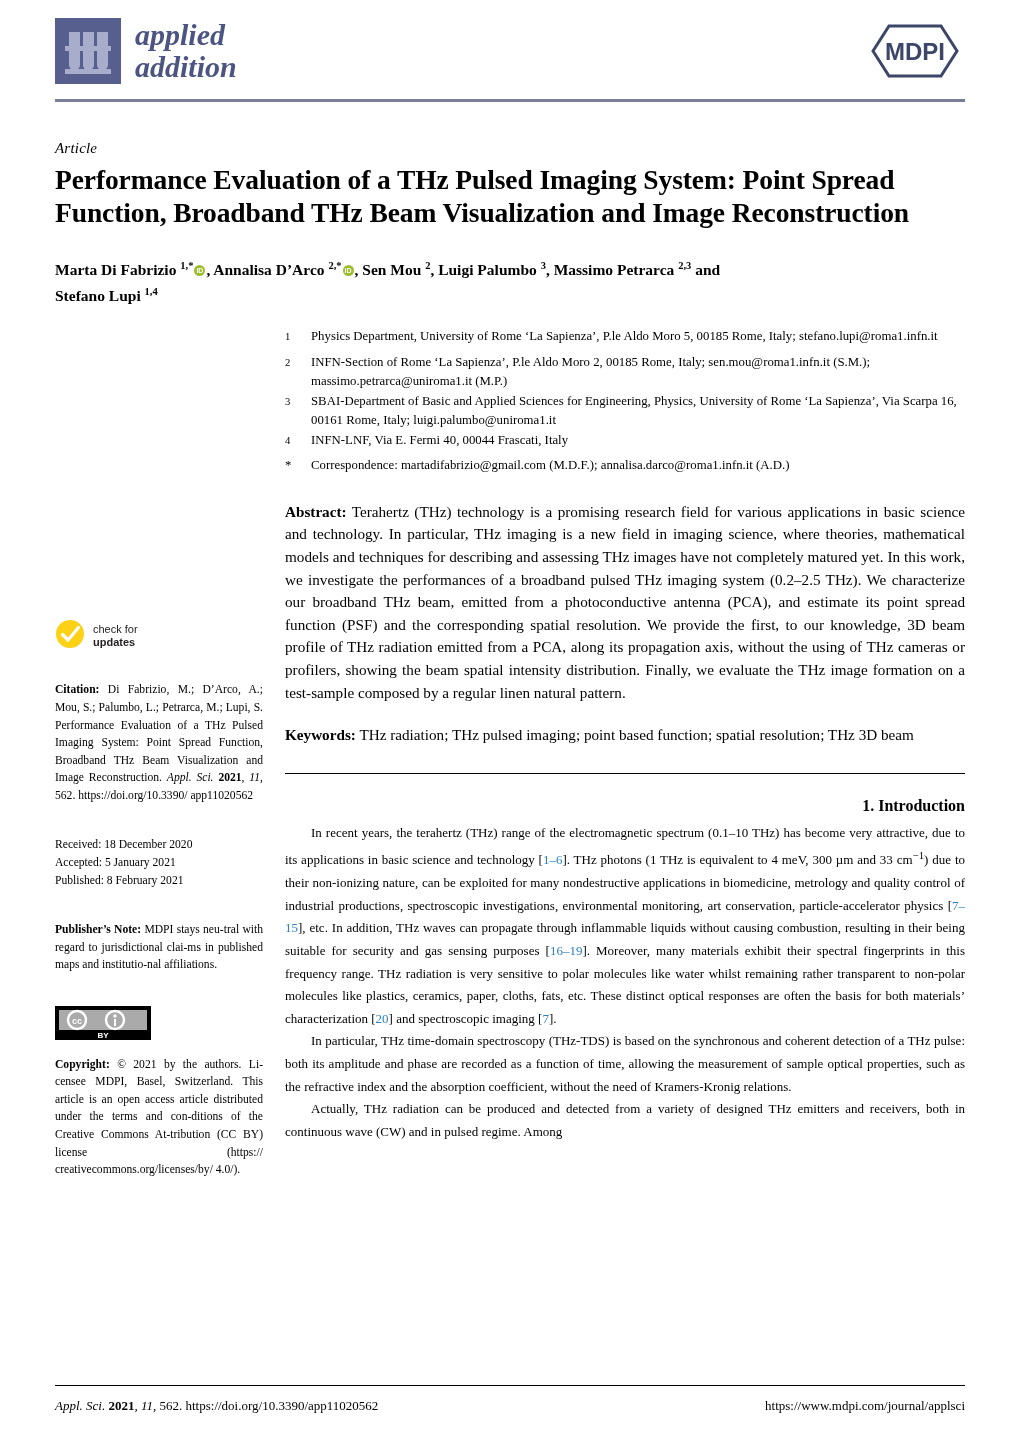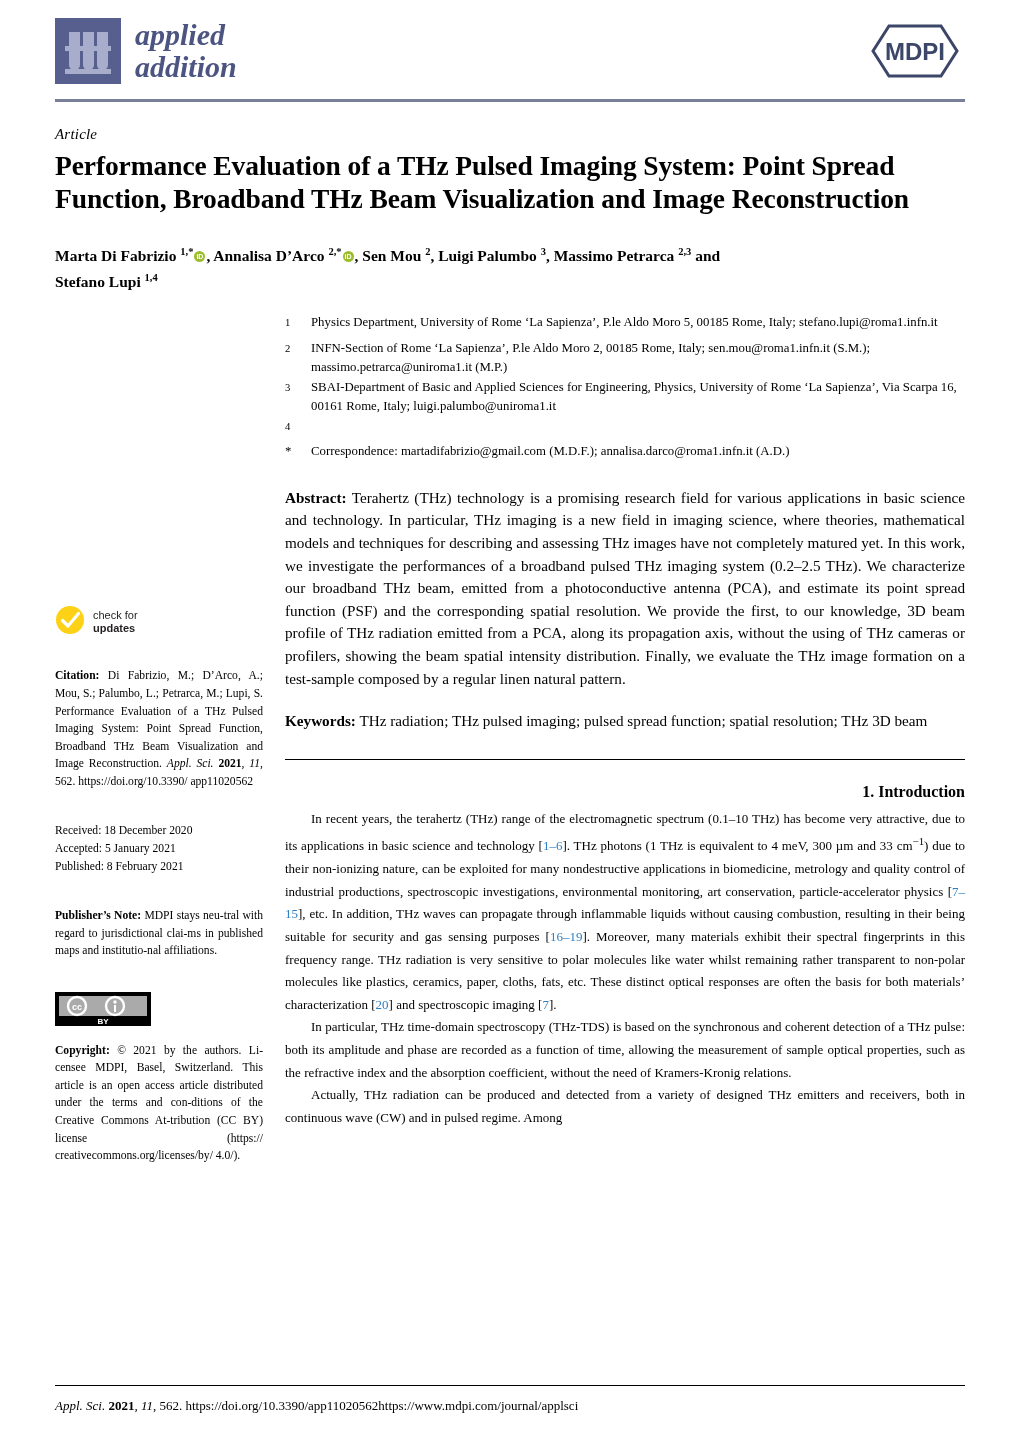--- a/index.html
+++ b/index.html
@@ -20,21 +20,21 @@
     width: 1020px;
     height: 1442px;
     box-sizing: border-box;
     padding: 0 55px;
   }
 
   
   .masthead {
     position: relative;
     height: 100px;
-    padding-top: 2px;
+    padding-top: 16px;
   }
   .journal-logo {
     position: absolute;
     left: 0;
     top: 18px;
     display: flex;
     align-items: center;
   }
   .logo-mark {
     width: 66px;
@@ -219,21 +219,21 @@
     left: 55px;
     right: 55px;
     bottom: 28px;
   }
   .footer-rule {
     border-top: 1px solid #000;
     margin-bottom: 12px;
   }
   .footer-row {
     display: flex;
-    justify-content: flex-start;
+    justify-content: space-between;
     font-size: 13px;
   }
   .footer-left i { font-style: italic; }
   .footer-left b { font-weight: 700; }
 </style>
 </head>
 <body>
 
 <div class="page">
 
@@ -332,33 +332,34 @@
         <li style="display:flex;margin-bottom:1px;">
           <span style="width:26px;flex:0 0 auto;"><sup>2</sup></span>
           <span>INFN-Section of Rome ‘La Sapienza’, P.le Aldo Moro 2, 00185 Rome, Italy; sen.mou@roma1.infn.it (S.M.); massimo.petrarca@uniroma1.it (M.P.)</span>
         </li>
         <li style="display:flex;margin-bottom:1px;">
           <span style="width:26px;flex:0 0 auto;"><sup>3</sup></span>
           <span>SBAI-Department of Basic and Applied Sciences for Engineering, Physics, University of Rome ‘La Sapienza’, Via Scarpa 16, 00161 Rome, Italy; luigi.palumbo@uniroma1.it</span>
         </li>
         <li style="display:flex;margin-bottom:1px;">
           <span style="width:26px;flex:0 0 auto;"><sup>4</sup></span>
+          <span>INFN-LNF, Via E. Fermi 40, 00044 Frascati, Italy</span>
         </li>
         <li style="display:flex;margin-bottom:1px;">
           <span style="width:26px;flex:0 0 auto;">*</span>
           <span>Correspondence: martadifabrizio@gmail.com (M.D.F.); annalisa.darco@roma1.infn.it (A.D.)</span>
         </li>
       </ol>
 
       <p class="abstract">
         <b>Abstract:</b><span> Terahertz (THz) technology is a promising research field for various applications in basic science and technology. In particular, THz imaging is a new field in imaging science, where theories, mathematical models and techniques for describing and assessing THz images have not completely matured yet. In this work, we investigate the performances of a broadband pulsed THz imaging system (0.2–2.5 THz). We characterize our broadband THz beam, emitted from a photoconductive antenna (PCA), and estimate its point spread function (PSF) and the corresponding spatial resolution. We provide the first, to our knowledge, 3D beam profile of THz radiation emitted from a PCA, along its propagation axis, without the using of THz cameras or profilers, showing the beam spatial intensity distribution. Finally, we evaluate the THz image formation on a test-sample composed by a regular linen natural pattern.</span>
       </p>
 
       <p class="keywords">
-        <b>Keywords:</b><span> THz radiation; THz pulsed imaging; pulsed spread function; spatial resolution; THz 3D beam</span>
+        <b>Keywords:</b><span> THz radiation; THz pulsed imaging; point based function; spatial resolution; THz 3D beam</span>
       </p>
 
       <hr class="divider">
 
       <h2 class="section-title">1. Introduction</h2>
 
       <p class="para"><span>In recent years, the terahertz (THz) range of the electromagnetic spectrum (0.1–10 THz) has become very attractive, due to its applications in basic science and technology [</span><span class="ref">1–6</span><span>]. THz photons (1 THz is equivalent to 4 meV, 300 µm and 33 cm</span><sup>−1</sup><span>) due to their non-ionizing nature, can be exploited for many nondestructive applications in biomedicine, metrology and quality control of industrial productions, spectroscopic investigations, environmental monitoring, art conservation, particle-accelerator physics [</span><span class="ref">7–15</span><span>], etc. In addition, THz waves can propagate through inflammable liquids without causing combustion, resulting in their being suitable for security and gas sensing purposes [</span><span class="ref">16–19</span><span>]. Moreover, many materials exhibit their spectral fingerprints in this frequency range. THz radiation is very sensitive to polar molecules like water whilst remaining rather transparent to non-polar molecules like plastics, ceramics, paper, cloths, fats, etc. These distinct optical responses are often the basis for both materials’ characterization [</span><span class="ref">20</span><span>] and spectroscopic imaging [</span><span class="ref">7</span><span>].</span></p>
 
       <p class="para">In particular, THz time-domain spectroscopy (THz-TDS) is based on the synchronous and coherent detection of a THz pulse: both its amplitude and phase are recorded as a function of time, allowing the measurement of sample optical properties, such as the refractive index and the absorption coefficient, without the need of Kramers-Kronig relations.</p>
 

